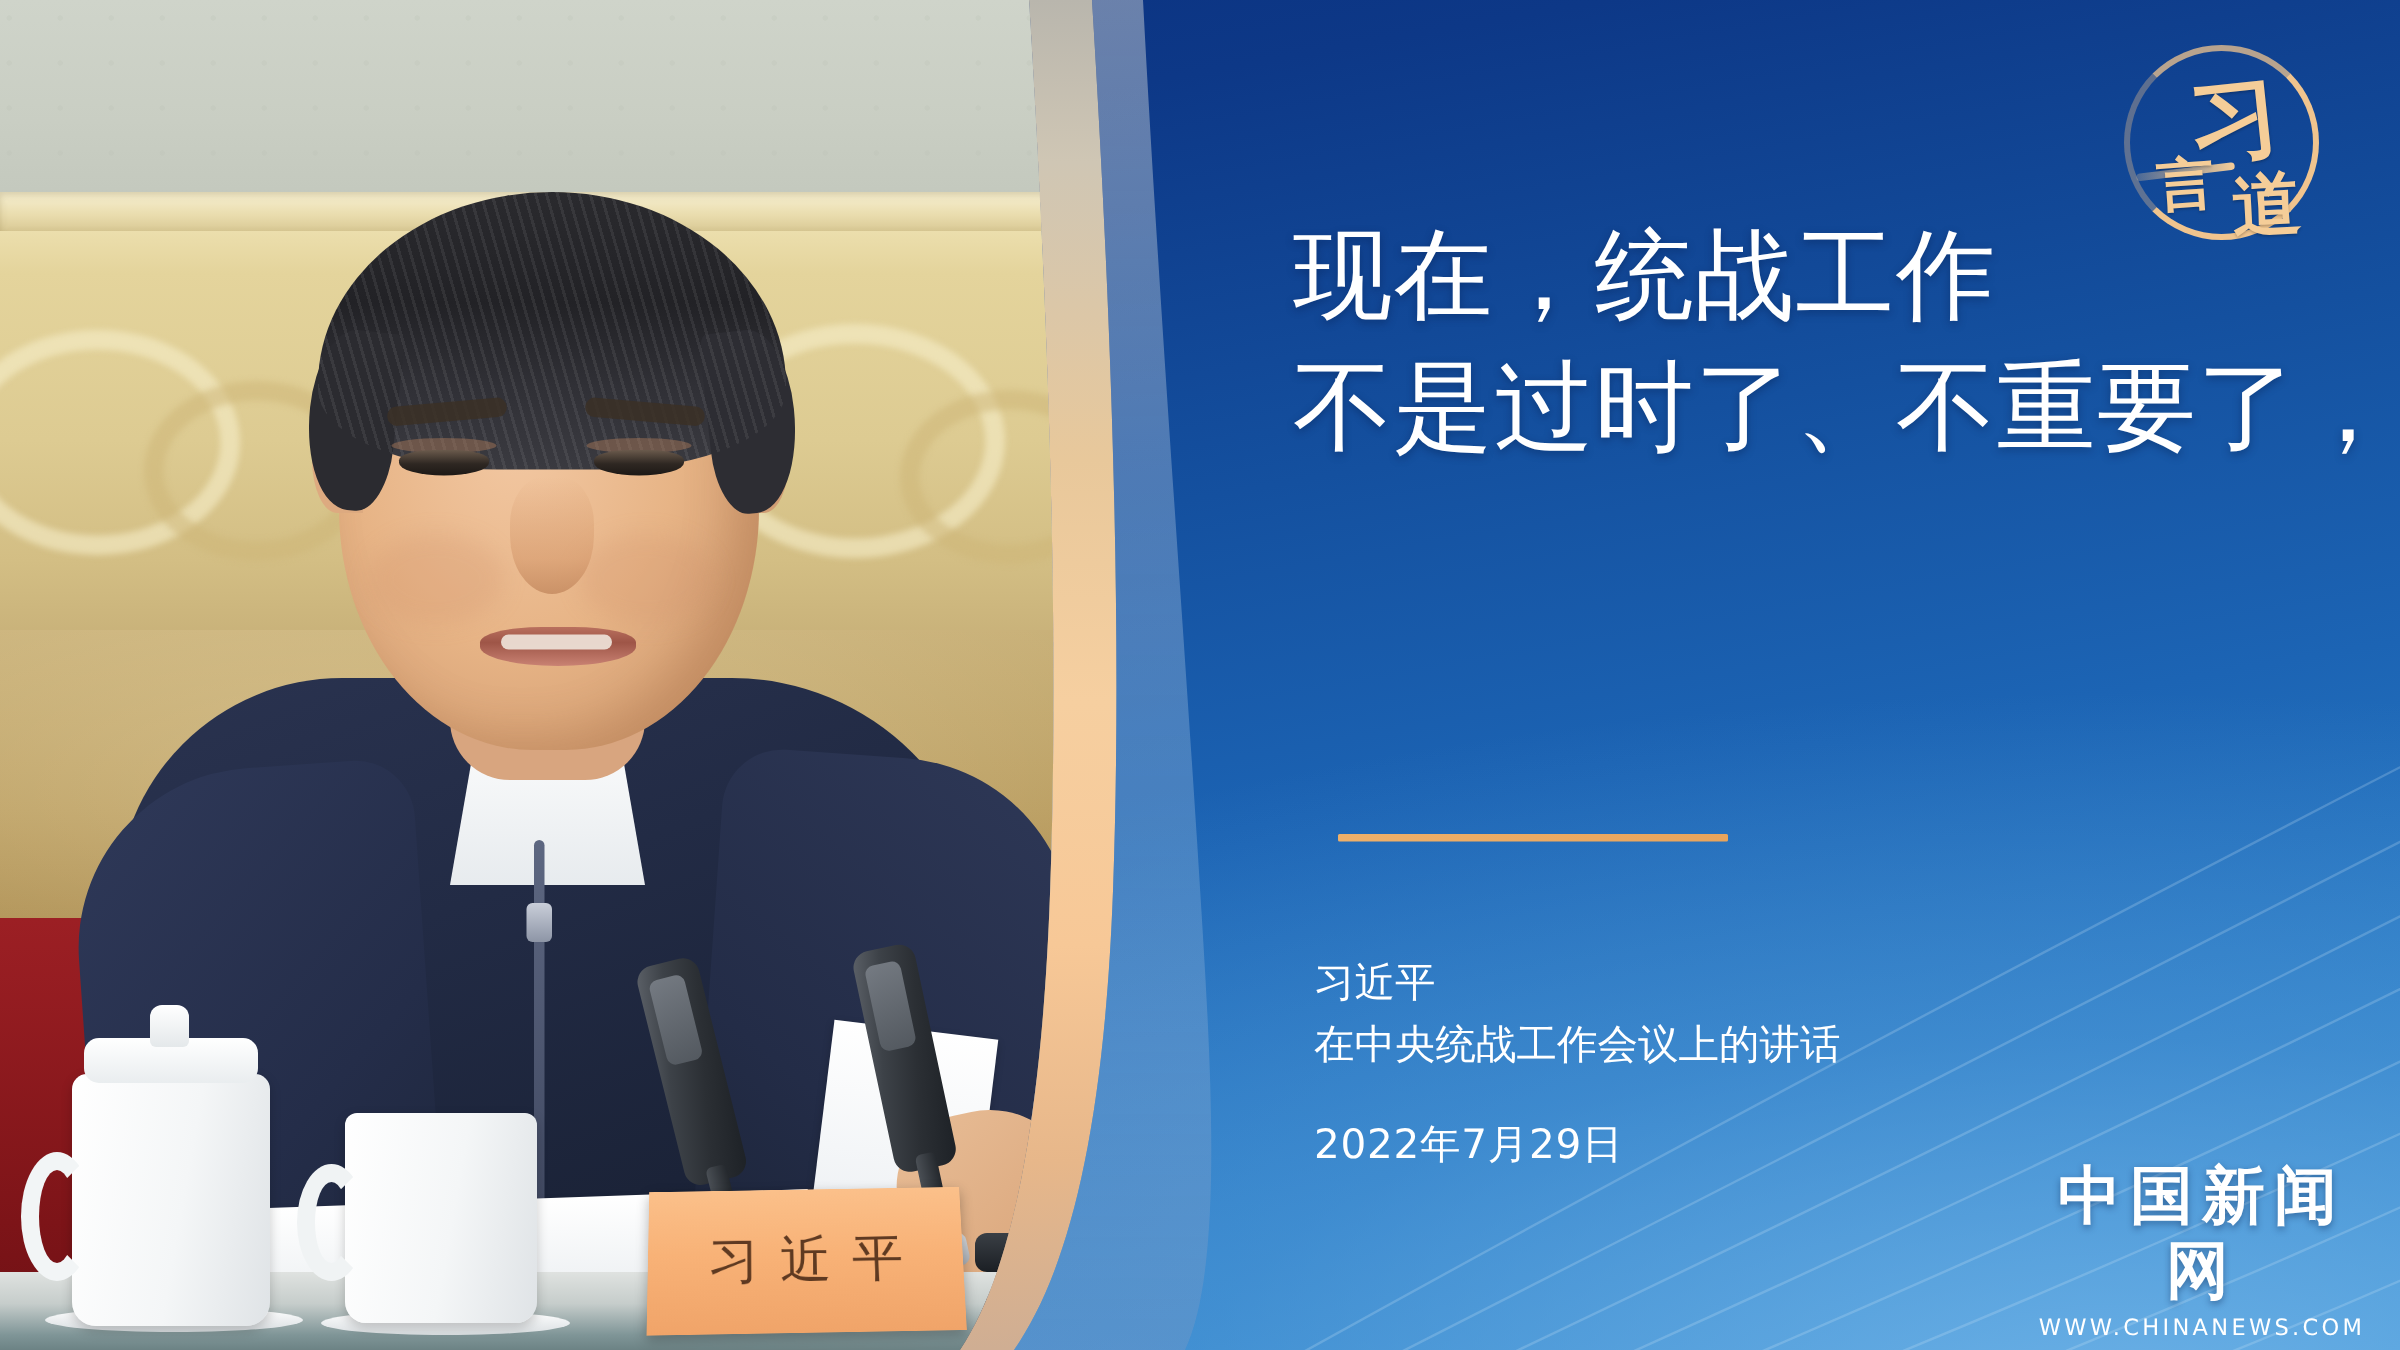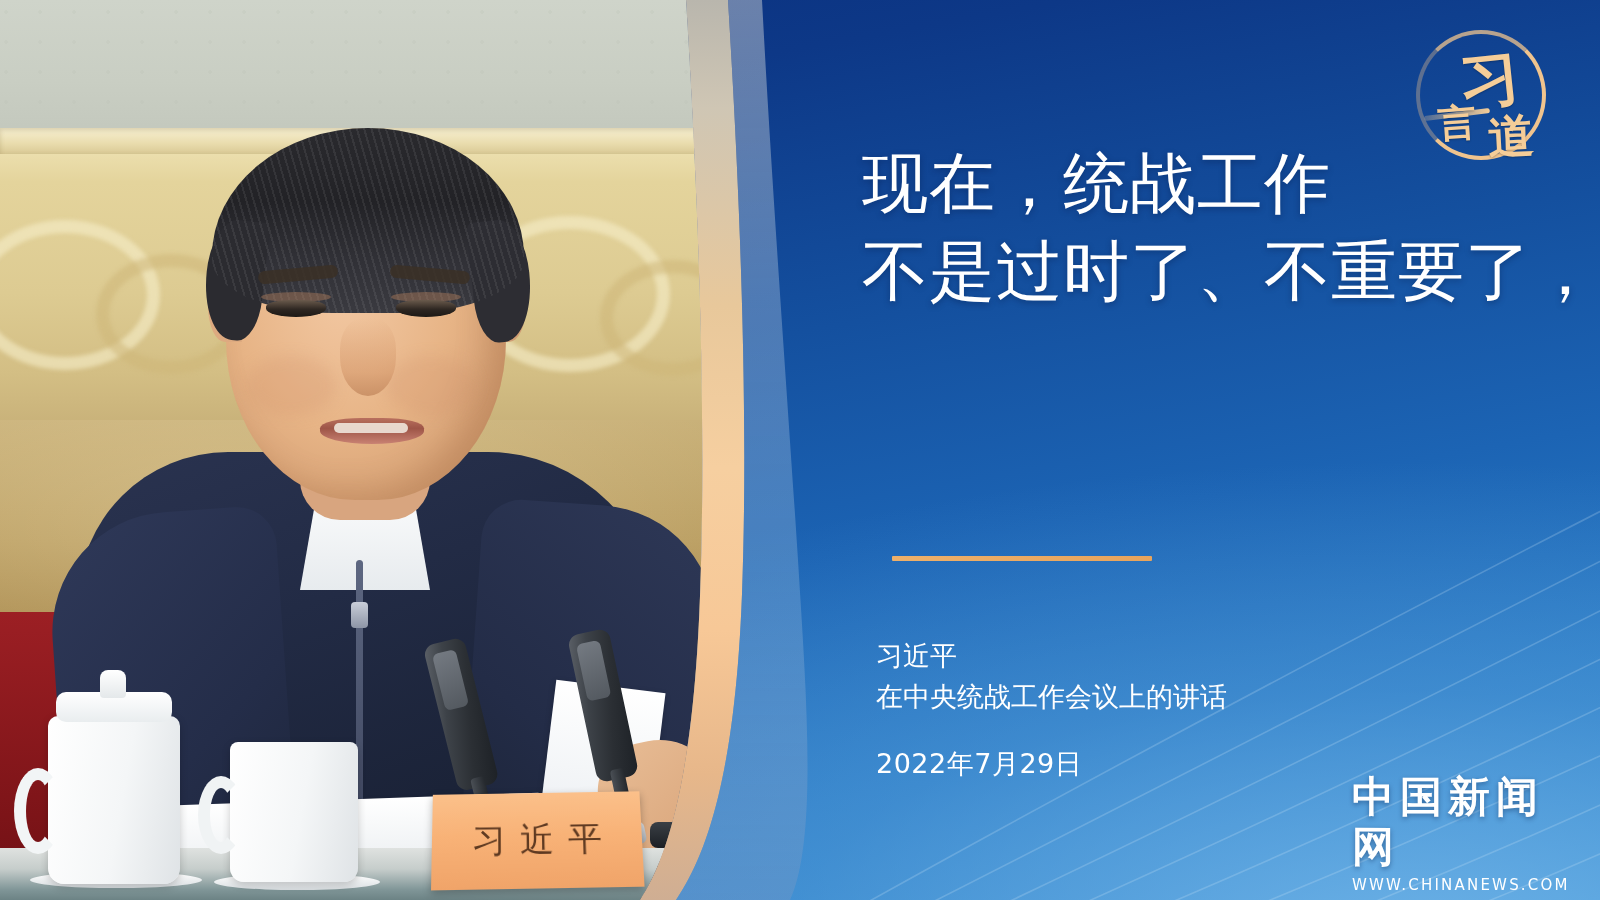--- a/index.html
+++ b/index.html
@@ -183,21 +183,21 @@
   .seal .ring{position:absolute;left:12px;top:6px;width:130px;height:130px;border-radius:50%;
         border:4px solid #f0c48e;border-left-color:rgba(240,196,142,.35);border-top-color:rgba(240,196,142,.75);}
   .seal .g{position:absolute;color:#f5cd98;font-family:"DejaVu Serif","Liberation Serif",serif;font-weight:700;text-shadow:0 1px 2px rgba(0,0,0,.25);}
   .seal .xi{left:56px;top:16px;font-size:60px;transform:rotate(-6deg);}
   .seal .yan{left:34px;top:74px;font-size:38px;transform:rotate(-4deg);}
   .seal .dao{left:84px;top:82px;font-size:46px;transform:rotate(-3deg);}
   .seal .stroke{position:absolute;left:20px;top:88px;width:66px;height:5px;border-radius:3px;
         background:linear-gradient(90deg,rgba(245,205,152,.25),#f5cd98);transform:rotate(-7deg);}
 
   
-  .brand{position:absolute;left:1352px;top:772px;width:232px;color:#fff;}
+  .brand{position:absolute;left:1352px;top:772px;width:232px;text-align:center;color:#fff;}
   .brand .cn{font-family:"DejaVu Serif","Liberation Serif",serif;font-weight:700;
         font-size:42px;letter-spacing:6px;line-height:50px;text-shadow:0 2px 5px rgba(0,25,70,.4);}
   .brand .url{font-family:"DejaVu Sans","Liberation Sans",sans-serif;font-size:15px;
         letter-spacing:2.2px;margin-top:4px;}
 </style>
 </head>
 <body>
 
 <div class="stage">
 

